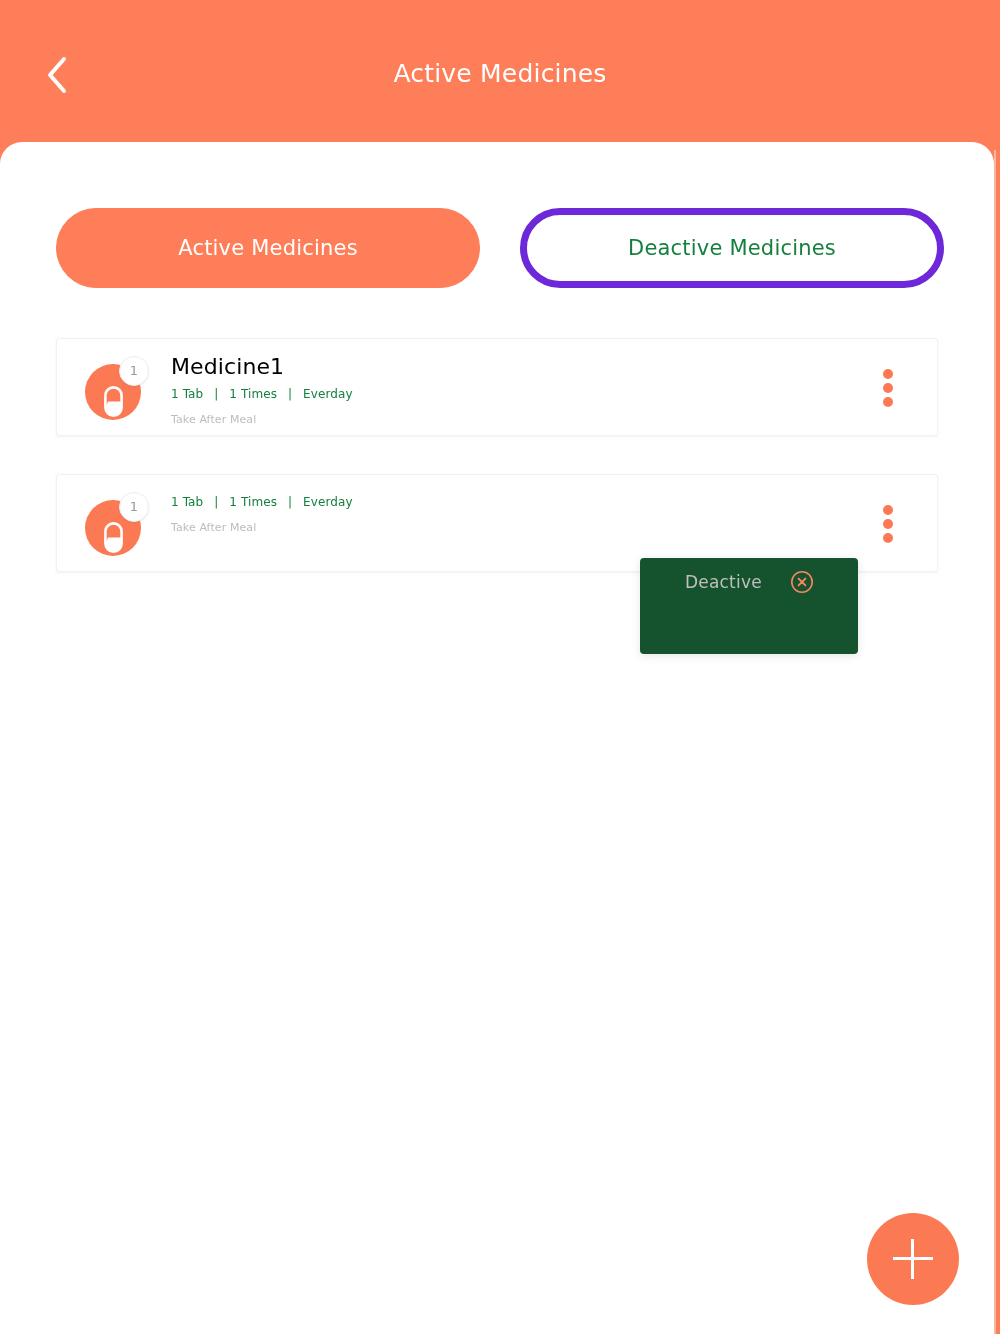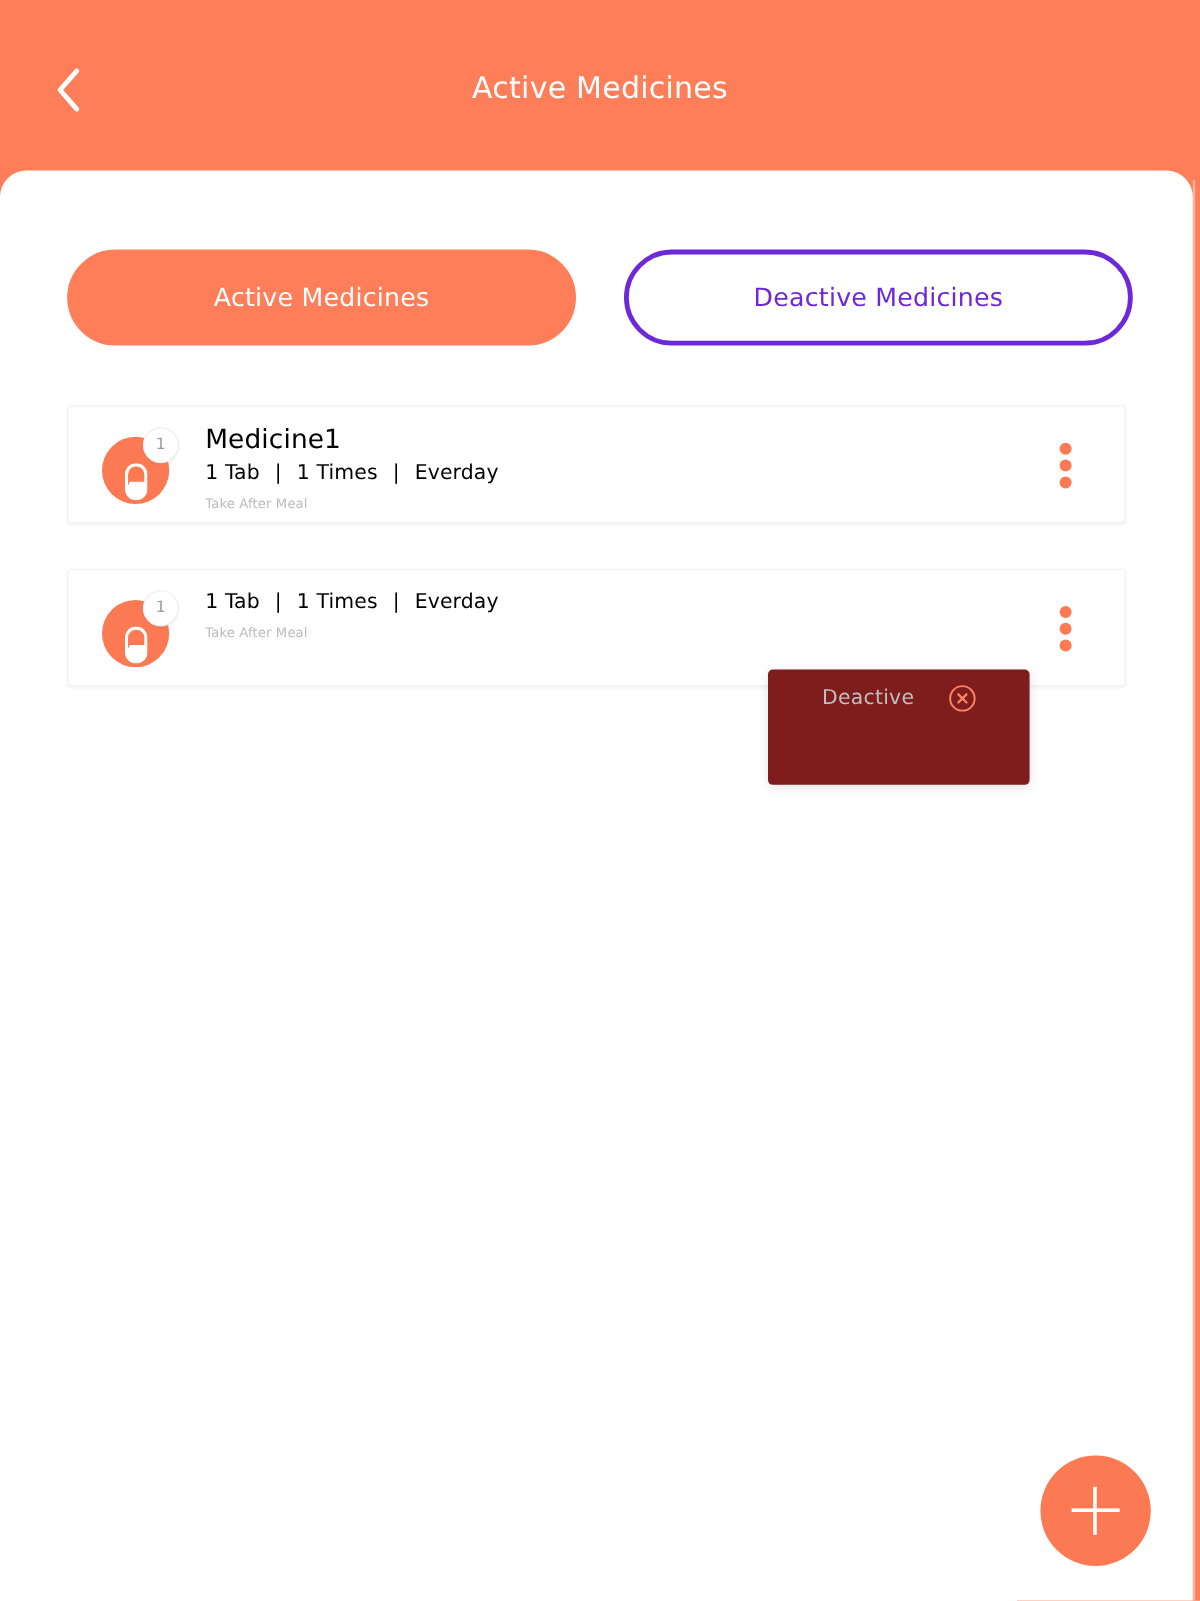--- a/index.html
+++ b/index.html
@@ -99,22 +99,22 @@
     left: 56px;
     width: 424px;
     background: #fd7e58;
     color: #ffffff;
     border: 1px solid #fd7e58;
   }
   .tab-inactive {
     left: 520px;
     width: 424px;
     background: #ffffff;
-    color: #6d28d9;
-    border: 4px solid #6d28d9;
+    color: #15803d;
+    border: 7px solid #6d28d9;
   }
 
   
   .card {
     position: absolute;
     left: 56px;
     width: 882px;
     height: 98px;
     background: #ffffff;
     border: 1px solid #f2f2f2;
@@ -164,22 +164,22 @@
     top: 14px;
     right: 90px;
   }
   .med-name {
     color: #000000;
     font-size: 22px;
     line-height: 28px;
     letter-spacing: 0.1px;
   }
   .med-meta {
-    color: #000000;
-    font-size: 17px;
+    color: #15803d;
+    font-size: 12px;
     line-height: 26px;
     letter-spacing: 0.1px;
   }
   .med-meta .sep { padding: 0 7px; }
   .med-note {
     color: #bcbcbc;
     font-size: 11px;
     line-height: 26px;
     letter-spacing: 0.1px;
   }
@@ -204,21 +204,21 @@
   .kebab i:nth-child(2) { top: 14px; }
   .kebab i:nth-child(3) { top: 28px; }
 
   
   .popup {
     position: absolute;
     left: 640px;
     top: 416px;
     width: 218px;
     height: 96px;
-    background: #7f1d1d;
+    background: #14532d;
     border-radius: 4px;
     box-shadow: 0 2px 10px rgba(0,0,0,0.10);
     z-index: 30;
   }
   .popup-item {
     position: absolute;
     left: 0;
     width: 218px;
     height: 48px;
     cursor: pointer;

